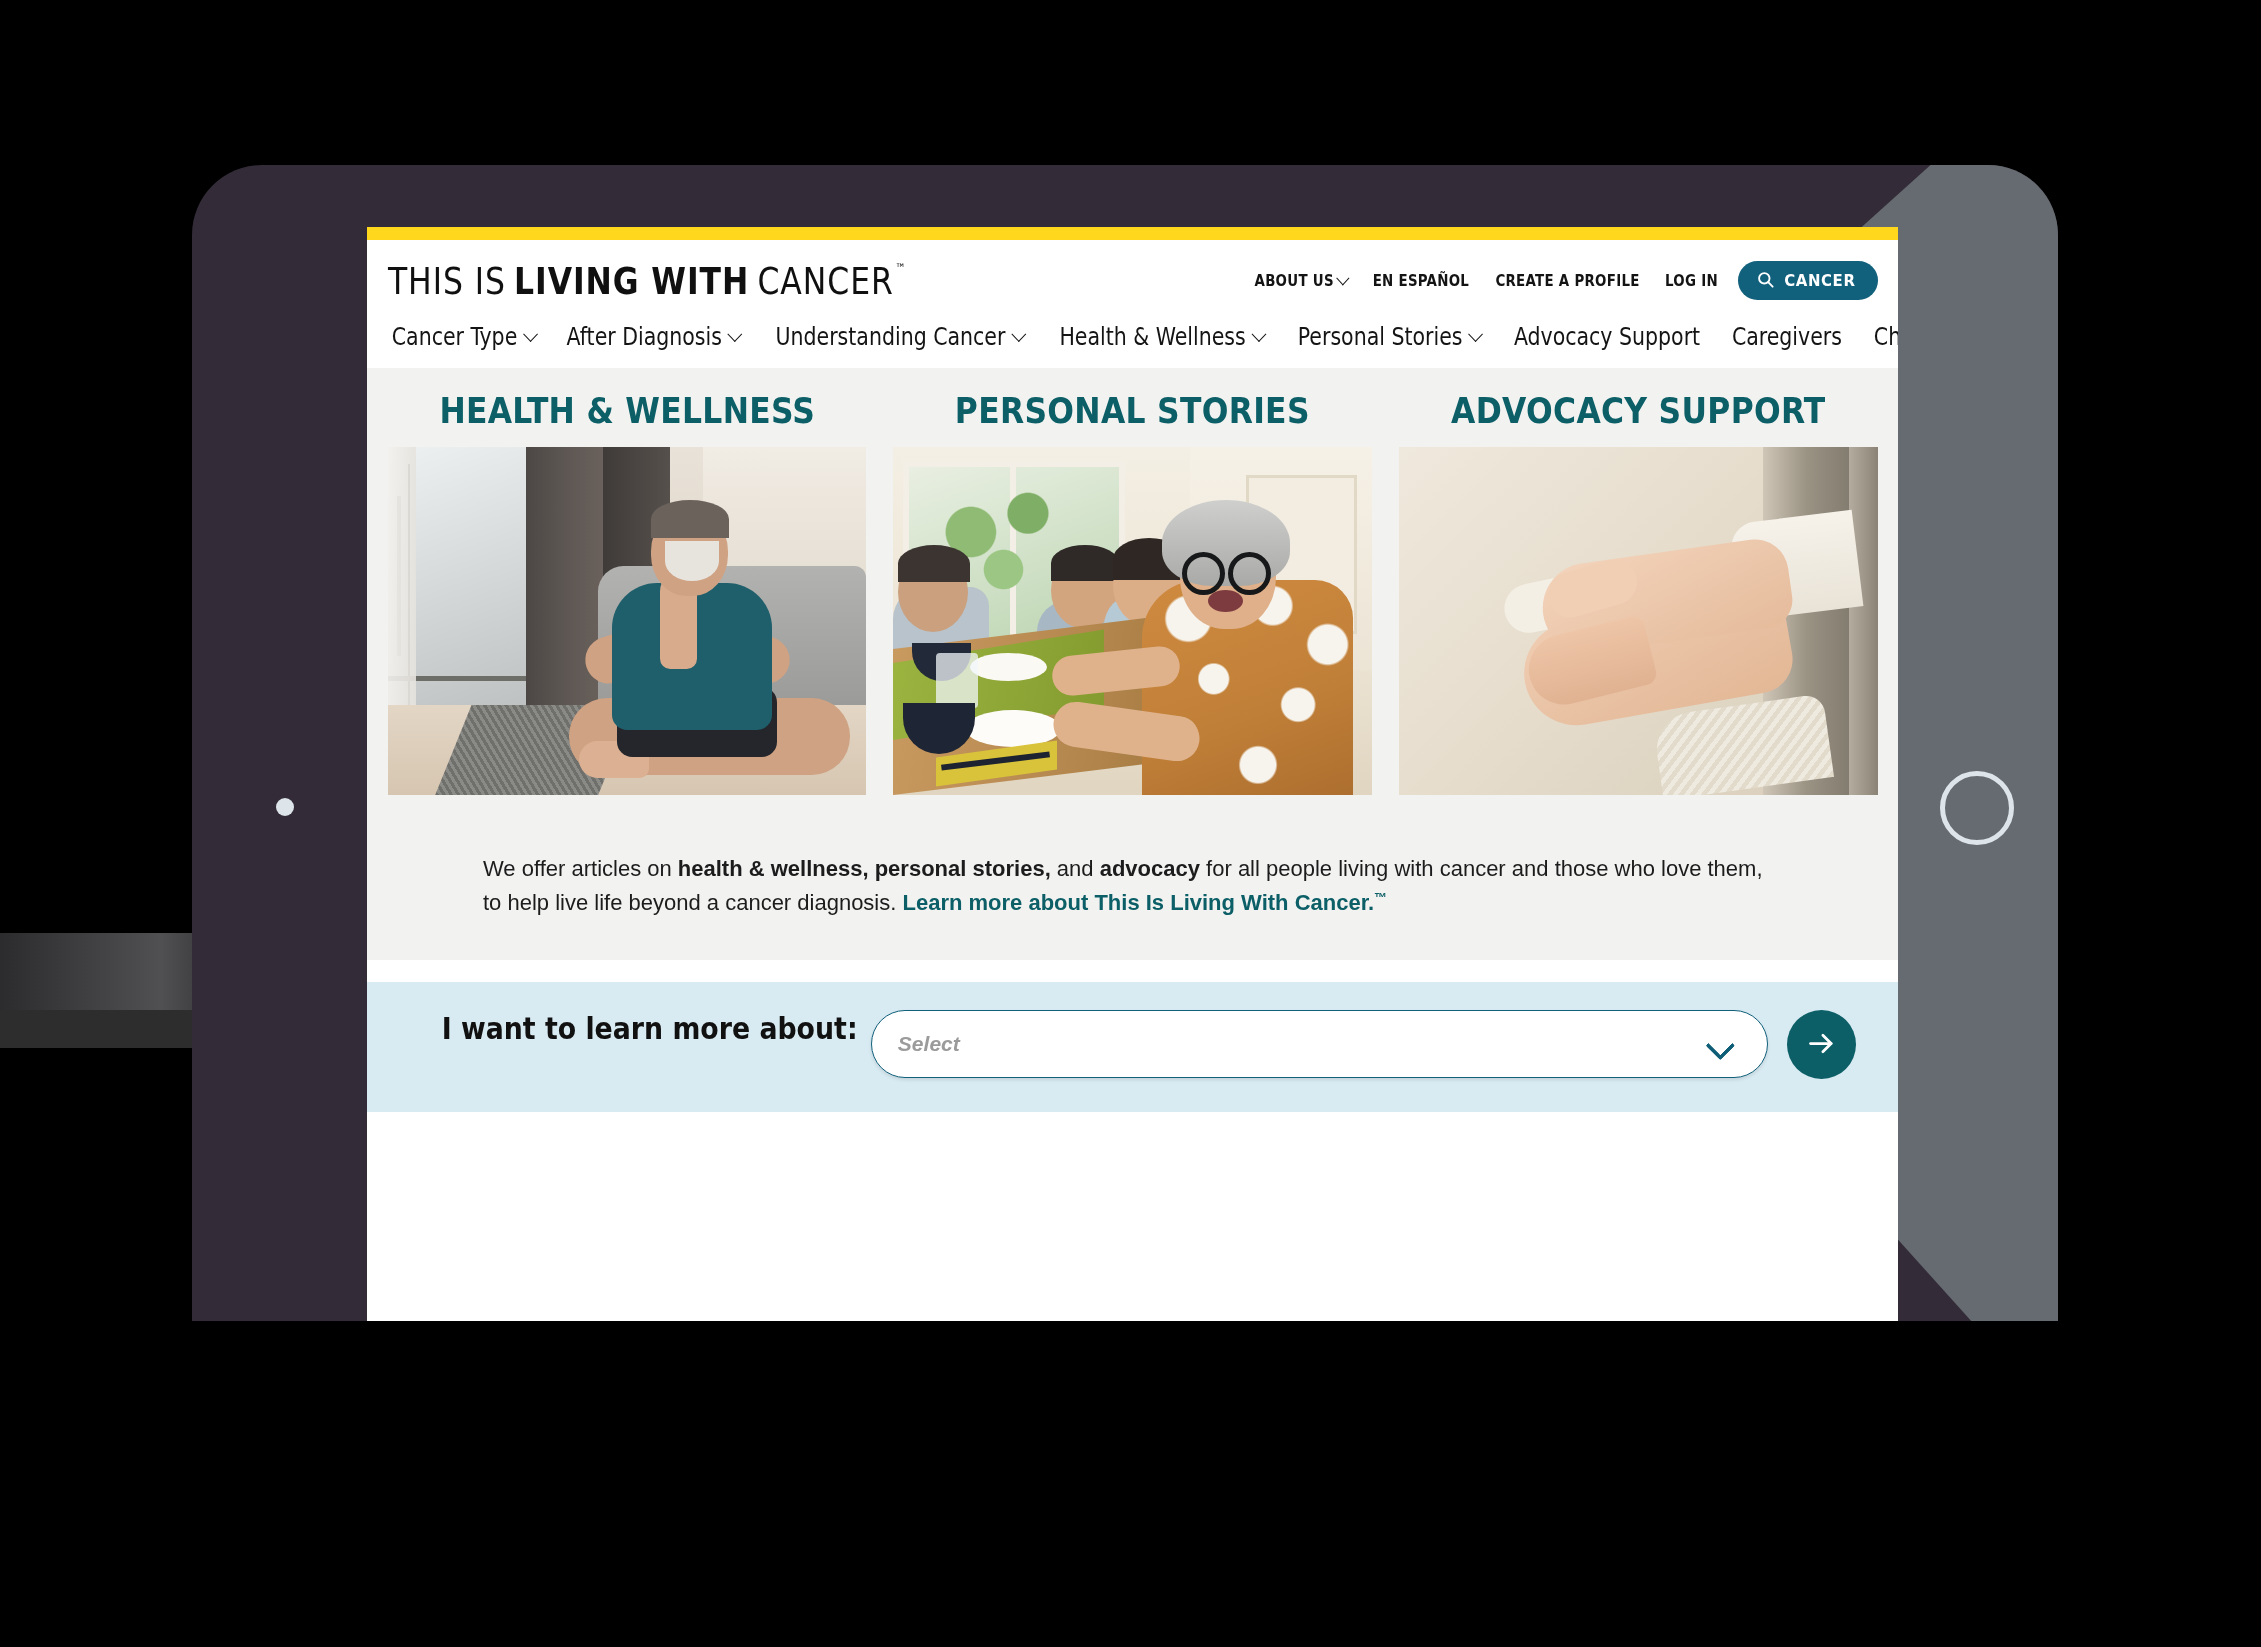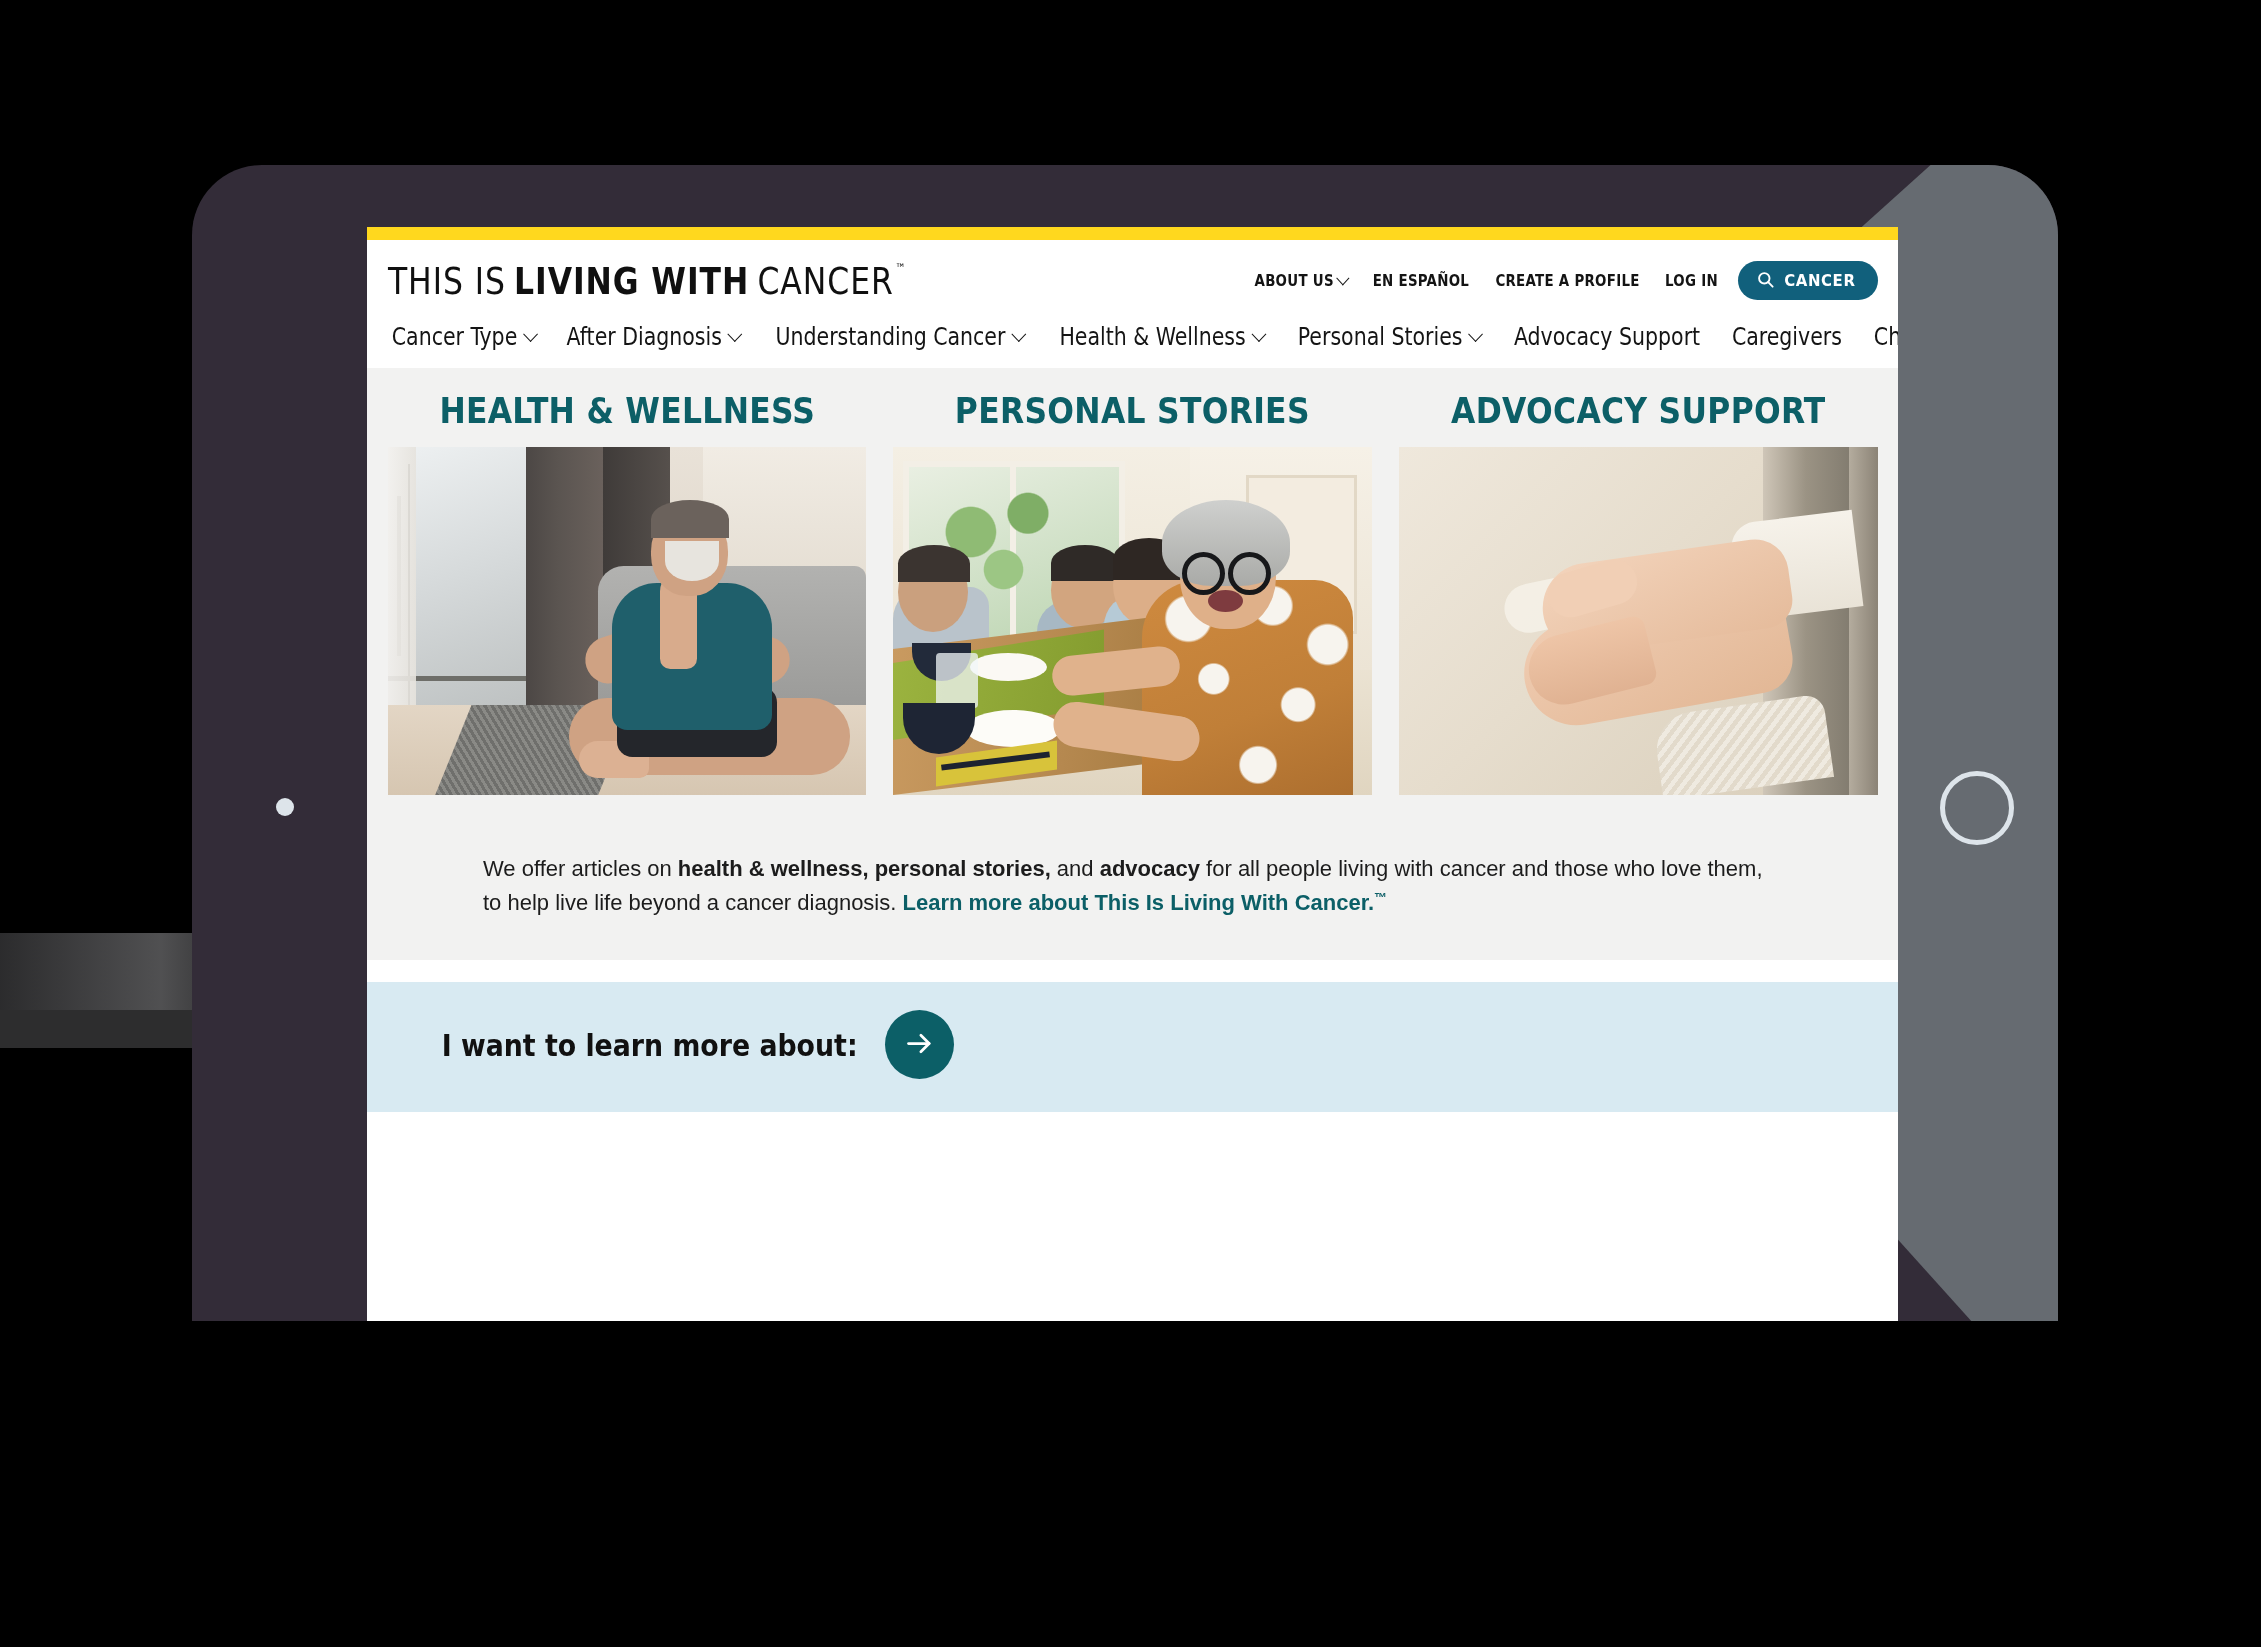--- a/index.html
+++ b/index.html
@@ -579,21 +579,21 @@
     color: #0c5f67;
     font-weight: 700;
     cursor: pointer;
   }
   .intro .teal-link sup { font-size: 12.8px; }
 
   
   .selector-band {
     background: #d8eaf2;
     display: flex;
-    align-items: center;
+    align-items: flex-start;
     gap: 5px;
     padding: 28px 42px 33px 66px;
   }
   .selector-label {
     font-family: "Liberation Sans Narrow", "DejaVu Sans Condensed", "Liberation Sans", sans-serif;
     font-size: 31px;
     font-weight: 700;
     color: #111111;
     white-space: nowrap;
     transform: scaleX(0.96);
@@ -812,20 +812,24 @@
       </div>
 
       <p class="intro">
         <span>We offer articles on </span><b>health &amp; wellness, personal stories,</b><span> and </span><b>advocacy</b><span> for all people living with cancer and those who love them, to help live life beyond a cancer diagnosis. </span><span class="teal-link"><span>Learn more about This Is Living With Cancer.</span><sup>™</sup></span>
       </p>
     </section>
 
     <section class="selector-band">
       <div class="selector-label">I want to learn more about:</div>
 
+      <div class="select-box">
+        <span class="select-placeholder">Select</span>
+        <span class="select-chev"></span>
+      </div>
 
       <div class="submit-btn">
         <span>
           <svg width="33" height="33" viewBox="0 0 24 24" fill="none" stroke="#ffffff" stroke-width="2" stroke-linecap="round" stroke-linejoin="round">
             <line x1="4" y1="12" x2="19" y2="12"></line>
             <polyline points="13,6 19,12 13,18"></polyline>
           </svg>
         </span>
       </div>
     </section>

